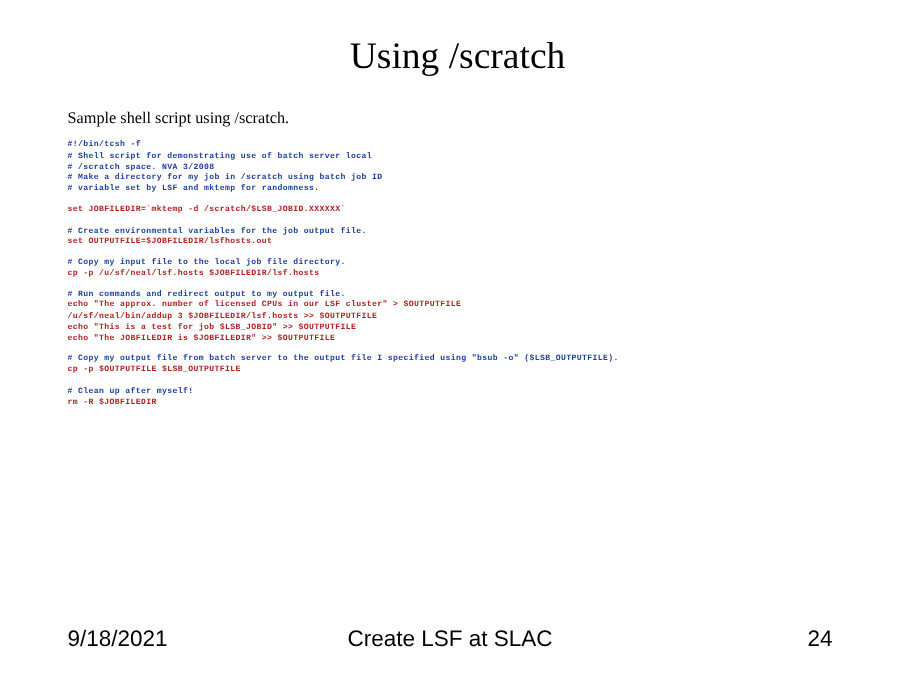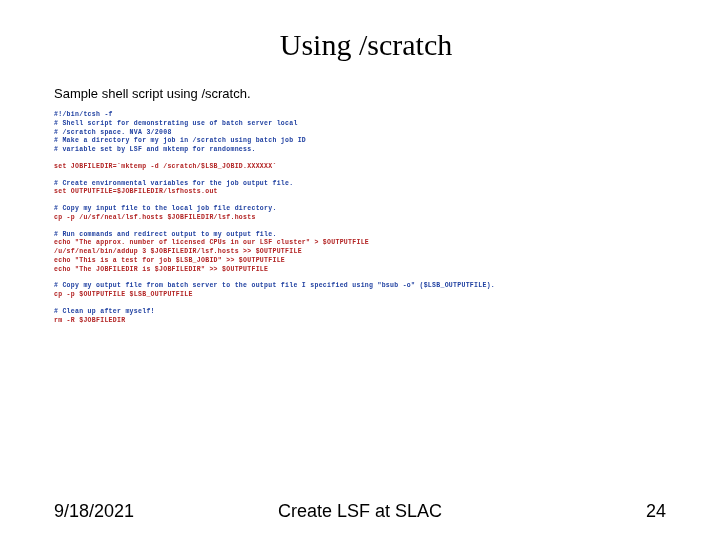--- a/index.html
+++ b/index.html
@@ -1,19 +1,19 @@
 <!DOCTYPE html>
 <html><head>
 <meta charset="utf-8">
 <style>
   * { box-sizing: border-box; margin: 0; padding: 0; }
   html, body { width: 720px; height: 540px; background: #fff; font-family: Georgia, 'Times New Roman', serif; }
   .slide { width: 720px; height: 540px; position: relative; padding: 28px 42px 20px 54px; }
   .title { font-size: 30px; font-weight: normal; text-align: center; margin-bottom: 24px; font-family: Georgia, serif; }
-  .subtitle { font-size: 13px; margin-bottom: 10px; font-family: Liberation Sans, sans-serif; }
+  .subtitle { font-size: 13px; margin-bottom: 10px; font-family: Liberation Serif, serif; }
   .code-block { font-family: 'Courier New', monospace; font-size: 6.5px; line-height: 1.35; font-weight: bold; letter-spacing: 0.3px; }
   .code-block > div { white-space: pre; }
   .section-gap { height: 8px; }
   .red { color: #b22222; }
   .blue { color: #1e3fa0; }
   .footer { position: absolute; bottom: 18px; left: 54px; right: 54px; display: flex; justify-content: space-between; font-size: 18px; font-family: 'Comic Sans MS', cursive, sans-serif; color: #000; }
   .footer .center { position: absolute; left: 0; right: 0; text-align: center; }
   .footer .left { z-index: 1; }
   .footer .right { z-index: 1; }
 </style>

